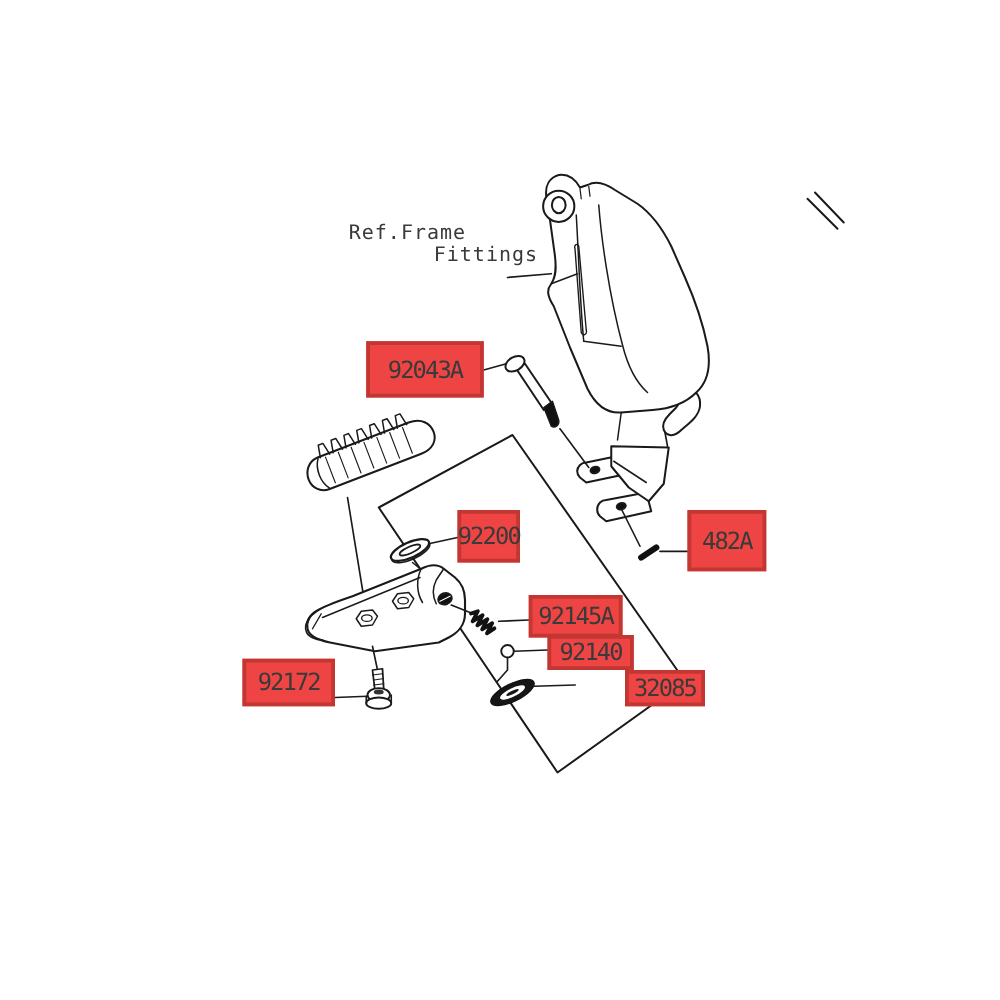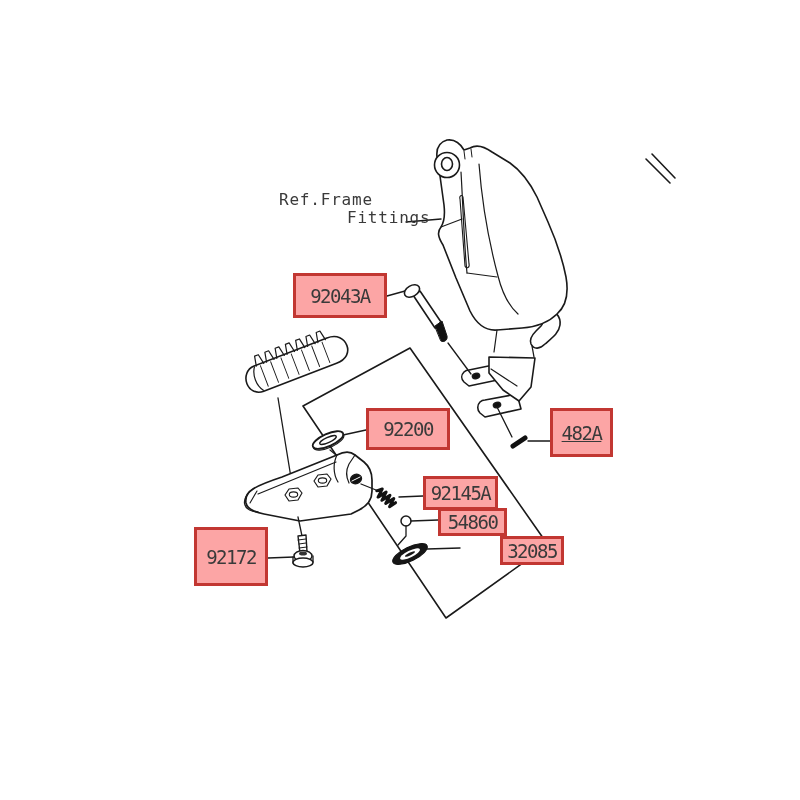--- a/index.html
+++ b/index.html
@@ -3,26 +3,26 @@
 <meta charset="utf-8">
 <style>
   html,body{margin:0;padding:0;background:#fff;}
   .stage{
     position:relative;width:800px;height:800px;background:#fff;overflow:hidden;
     font-family:"DejaVu Sans Mono","Liberation Mono",monospace;
   }
   .stage svg{position:absolute;left:0;top:0;}
   .plabel{
     position:absolute;display:flex;align-items:center;justify-content:center;
-    border:3px solid var(--accent,#c23732);background:#fca5a5;box-sizing:border-box;
+    border:3px solid var(--accent,#c23732);background:#ef4444;box-sizing:border-box;
     color:var(--label-ink,#3a3a3a);font-size:19px;letter-spacing:-1.5px;
     white-space:nowrap;cursor:pointer;
   }
   .refnote{
-    position:absolute;left:279px;top:191px;color:#3a3a3a;
+    position:absolute;left:279px;top:177px;color:#3a3a3a;
     font-size:16px;letter-spacing:.8px;line-height:18px;white-space:nowrap;
   }
   .refnote .l2{margin-left:68px;}
 </style>
 </head>
 <body>
 
 <div class="stage">
 
   <svg width="800" height="800" viewBox="0 0 800 800">
@@ -169,32 +169,32 @@
   </svg>
 
   <div class="refnote">
     <div class="l1">Ref.Frame</div>
     <div class="l2">Fittings</div>
   </div>
 
   <div class="plabel" style="left:293px;top:273px;width:94px;height:45px;">
     <span>92043A</span>
   </div>
-  <div class="plabel" style="left:366px;top:408px;width:84px;height:42px;">
+  <div class="plabel" style="left:366px;top:408px;width:50px;height:42px;">
     <span>92200</span>
   </div>
-  <div class="plabel" style="left:550px;top:408px;width:63px;height:49px;text-decoration:underline;">
+  <div class="plabel" style="left:550px;top:408px;width:63px;height:49px;">
     <span>482A</span>
   </div>
   <div class="plabel" style="left:423px;top:476px;width:75px;height:34px;justify-content:center;">
     <span>92145A</span>
   </div>
   <div class="plabel" style="left:438px;top:508px;width:69px;height:28px;">
-    <span>54860</span>
+    <span>92140</span>
   </div>
   <div class="plabel" style="left:460px;top:536px;width:64px;height:29px;margin-left:40px;">
     <span>32085</span>
   </div>
-  <div class="plabel" style="left:194px;top:527px;width:74px;height:59px;">
+  <div class="plabel" style="left:194px;top:527px;width:74px;height:38px;">
     <span>92172</span>
   </div>
 
 </div>
 
 </body></html>

